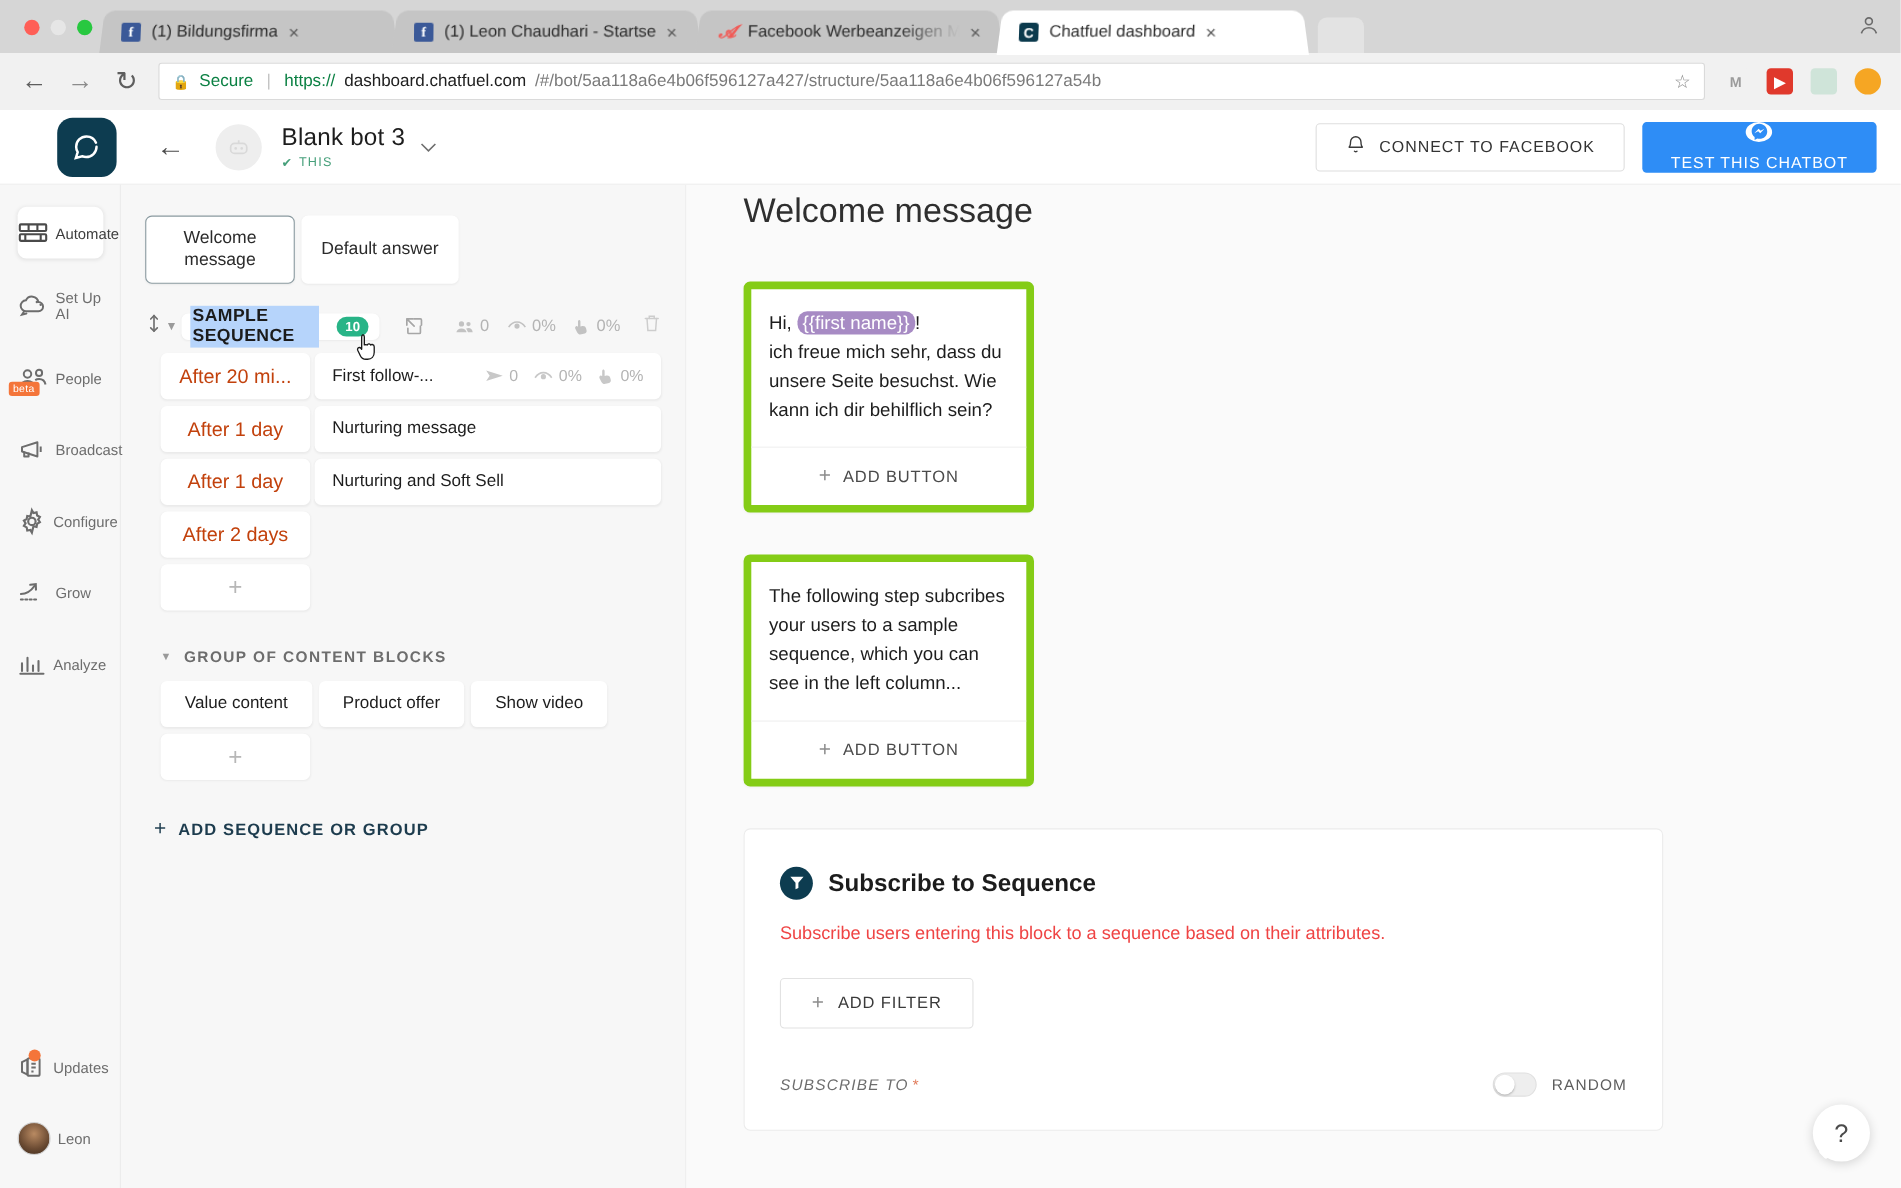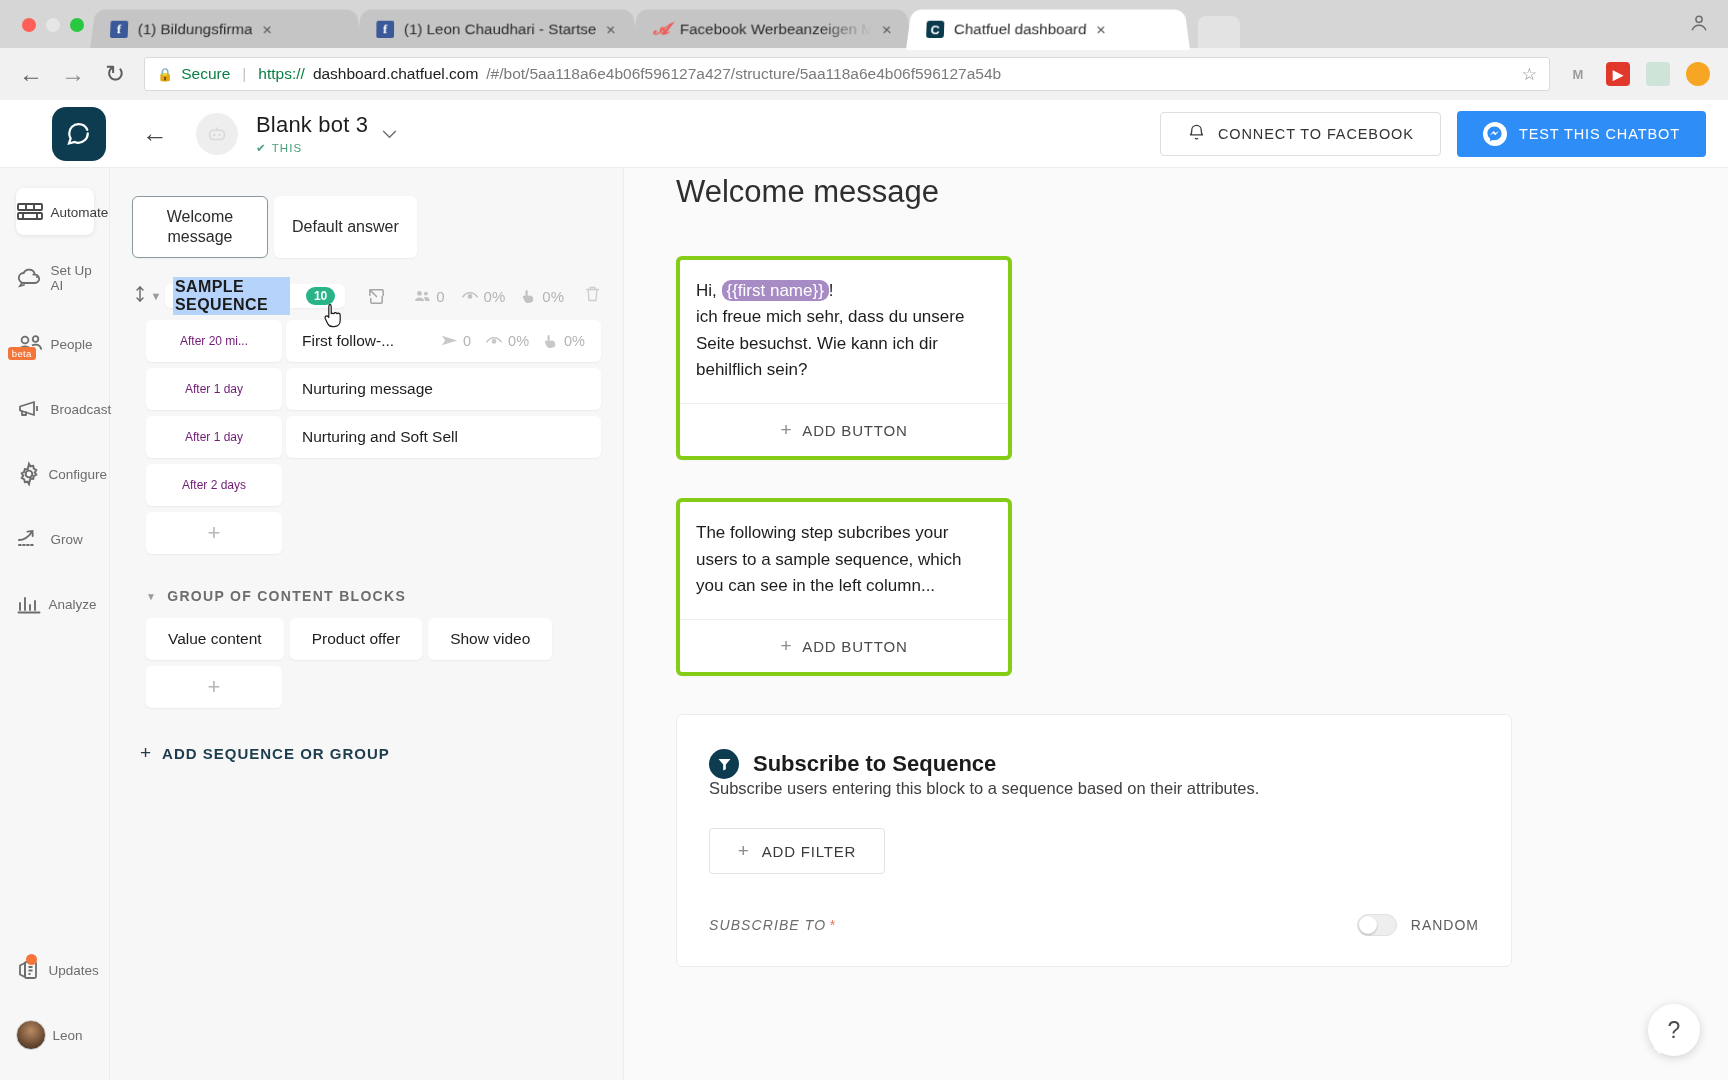--- a/index.html
+++ b/index.html
@@ -137,20 +137,21 @@
   .btn-connect {
     height: 44px; padding: 0 26px; border: 1px solid #dedede; border-radius: 4px;
     background: #fff; display:flex; align-items:center; gap: 12px;
     font-size: 14.5px; letter-spacing: .9px; color: #333; cursor: pointer;
   }
   .btn-test {
     height: 46px; padding: 0 26px; border-radius: 4px;
     background: #2e8df6; display:flex; align-items:center; gap: 12px;
     font-size: 14.5px; letter-spacing: .9px; color: #fff; cursor: pointer;
     border: none;
+    flex-direction: column;
   }
   .msgr-dot { width: 24px; height:24px; border-radius:50%; background:#fff;
               display:flex; align-items:center; justify-content:center; }
 
   
   .app-body { display: flex; height: 912px; width: 1728px; }
 
   
   .rail {
     width: 110px; flex: 0 0 110px; background: #f7f7f7;
@@ -219,21 +220,21 @@
   }
   .ext-link-ico { margin-left: 22px; color:#9a9a9a; cursor:pointer; display:flex; }
   .stat-group { display:flex; align-items:center; gap: 16px; margin-left: 28px; color:#b4b4b4; font-size: 15px;}
   .stat { display:flex; align-items:center; gap: 5px; }
   .trash-ico { margin-left: 20px; color:#c9c9c9; cursor:pointer; }
 
   .seq-row { display:flex; gap: 4px; margin-bottom: 6px; margin-left: 14px; }
   .cell-delay {
     width: 136px; height: 42px; background:#fff; border-radius:6px;
     display:flex; align-items:center; justify-content:center;
-    font-size: 12px; color:#701a75; cursor:pointer;
+    font-size: 18px; color:#c2410c; cursor:pointer;
     box-shadow: 0 1px 2px rgba(0,0,0,.05);
   }
   .cell-msg {
     flex: 1; height: 42px; background:#fff; border-radius:6px;
     display:flex; align-items:center; padding: 0 16px;
     font-size: 15.5px; color:#1d1d1d; cursor:pointer; 
     box-shadow: 0 1px 2px rgba(0,0,0,.05);
   }
   .cell-msg .stat-group { margin-left: auto; gap: 14px; font-size: 14.5px; }
   .cell-add {
@@ -261,22 +262,22 @@
 
   
   .editor {
     flex: 1; background:#fafafa; padding: 0 0 0 0; position: relative; overflow: hidden;
   }
   .editor-scroll { padding: 0 48px 0 52px; height: 912px; position: relative; }
   .editor-title {
     font-size: 31px; font-weight: 300; color: #2f2f2f; padding-top: 6px; margin-bottom: 46px;
   }
   .card {
-    background:#ffffff; border:4px solid #84cc16; border-radius: 6px;
-    width: 336px; margin-bottom: 38px;
+    background:#ffffff; border:7px solid #84cc16; border-radius: 6px;
+    width: 264px; margin-bottom: 38px;
     box-shadow: 0 1px 2px rgba(0,0,0,.03);
     margin-top: 12px;
   }
   .card-text {
     padding: 18px 16px 20px 16px; font-size: 17px; line-height: 1.55; color: #1d1d1d;
   }
   .var-chip {
     background:#a78bc4; color:#ffffff; border-radius: 9px; padding: 1px 5px;
   }
   .card-divider { height:1px; background:#efefef; }
@@ -290,21 +291,21 @@
     background:#ffffff; border:1px solid #ececec; border-radius: 6px;
     margin-top: 16px; padding: 34px 32px 30px 32px;
     width: 836px;
   }
   .sub-title-row { display:flex; align-items:center; gap: 14px; }
   .filter-badge {
     width: 30px; height: 30px; border-radius: 50%; background:#0d3c50;
     display:flex; align-items:center; justify-content:center;
   }
   .sub-title { font-size: 22px; font-weight: 600; color:#1c1c1c; }
-  .sub-desc { font-size: 16.5px; color:#404040; }
+  .sub-desc { margin-top: 22px; font-size: 16.5px; color:#ef4444; }
   .btn-add-filter {
     margin-top: 30px; height: 46px; width: 176px;
     border:1px solid #e2e2e2; border-radius:4px; background:#fff;
     display:flex; align-items:center; justify-content:center; gap: 12px;
     font-size: 15px; letter-spacing:.8px; color:#3a3a3a; cursor:pointer;
   }
   .sub-footer { margin-top: 40px; display:flex; align-items:center; }
   .sub-label { font-size: 14px; letter-spacing: 1.1px; color:#6d6d6d;font-style:italic; }
   .req-star { color:#e07b5a; margin-left: 3px; }
   .toggle-wrap { margin-left: auto; display:flex; align-items:center; gap: 14px; }

